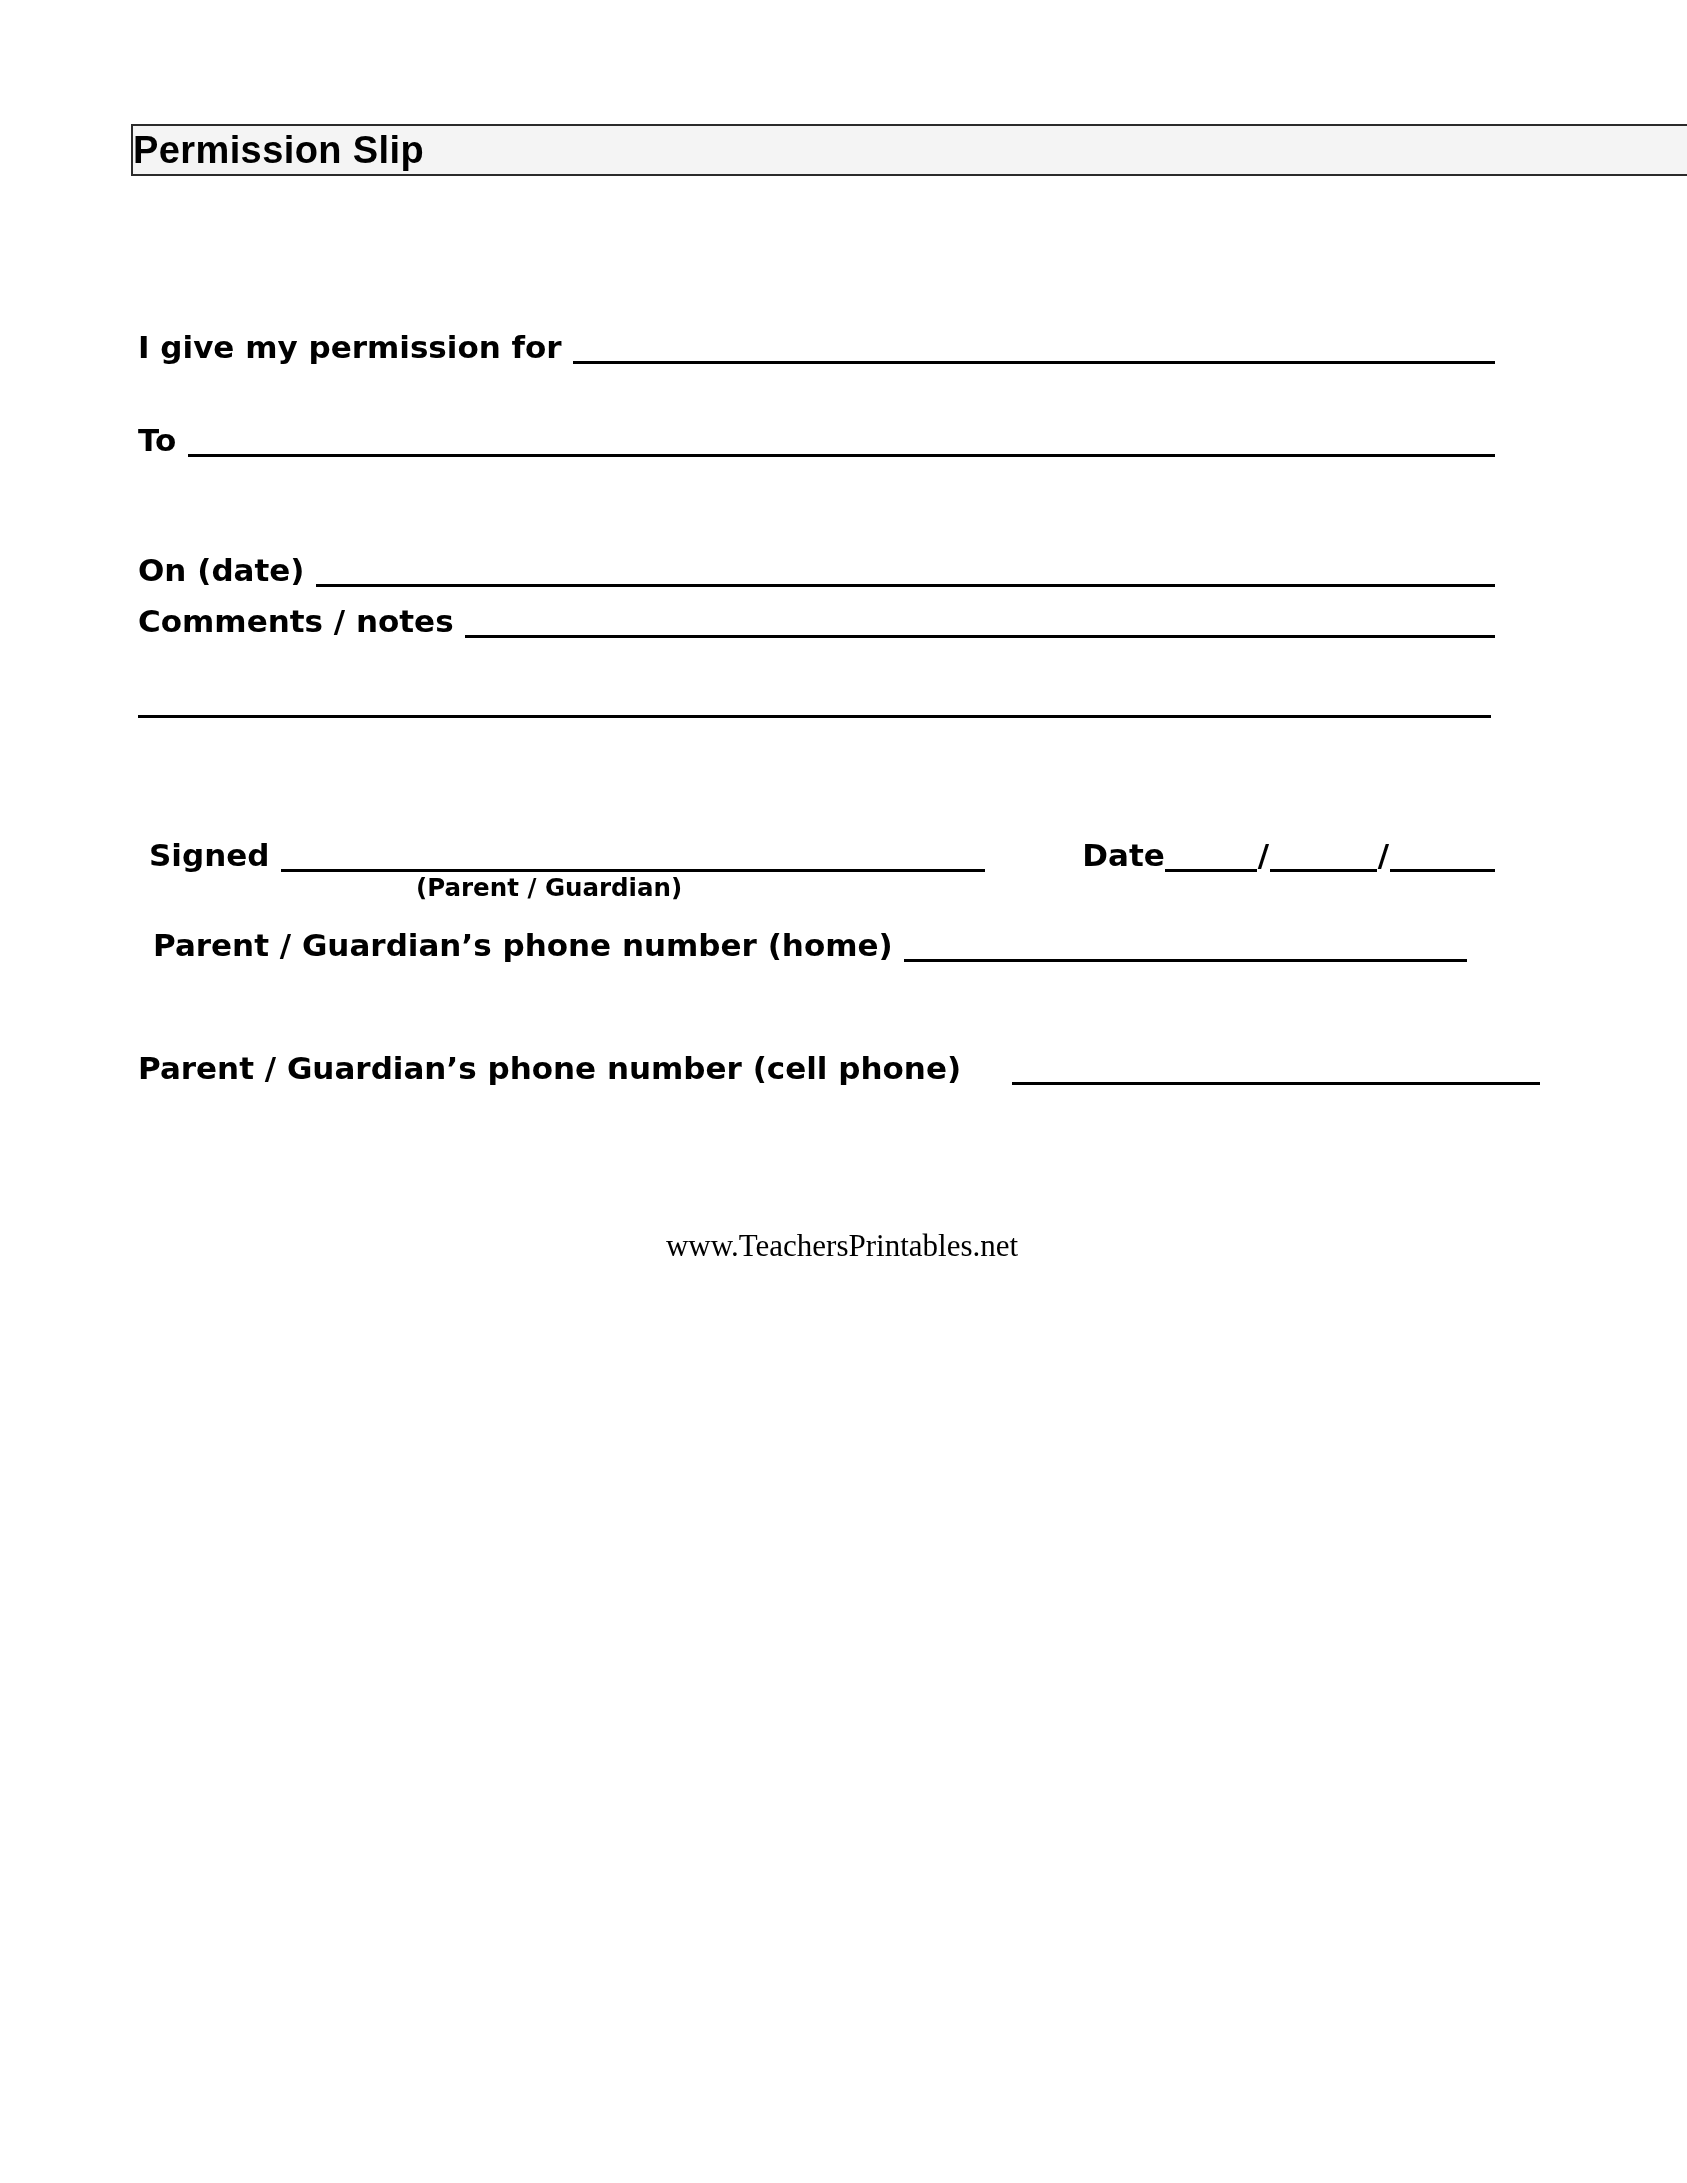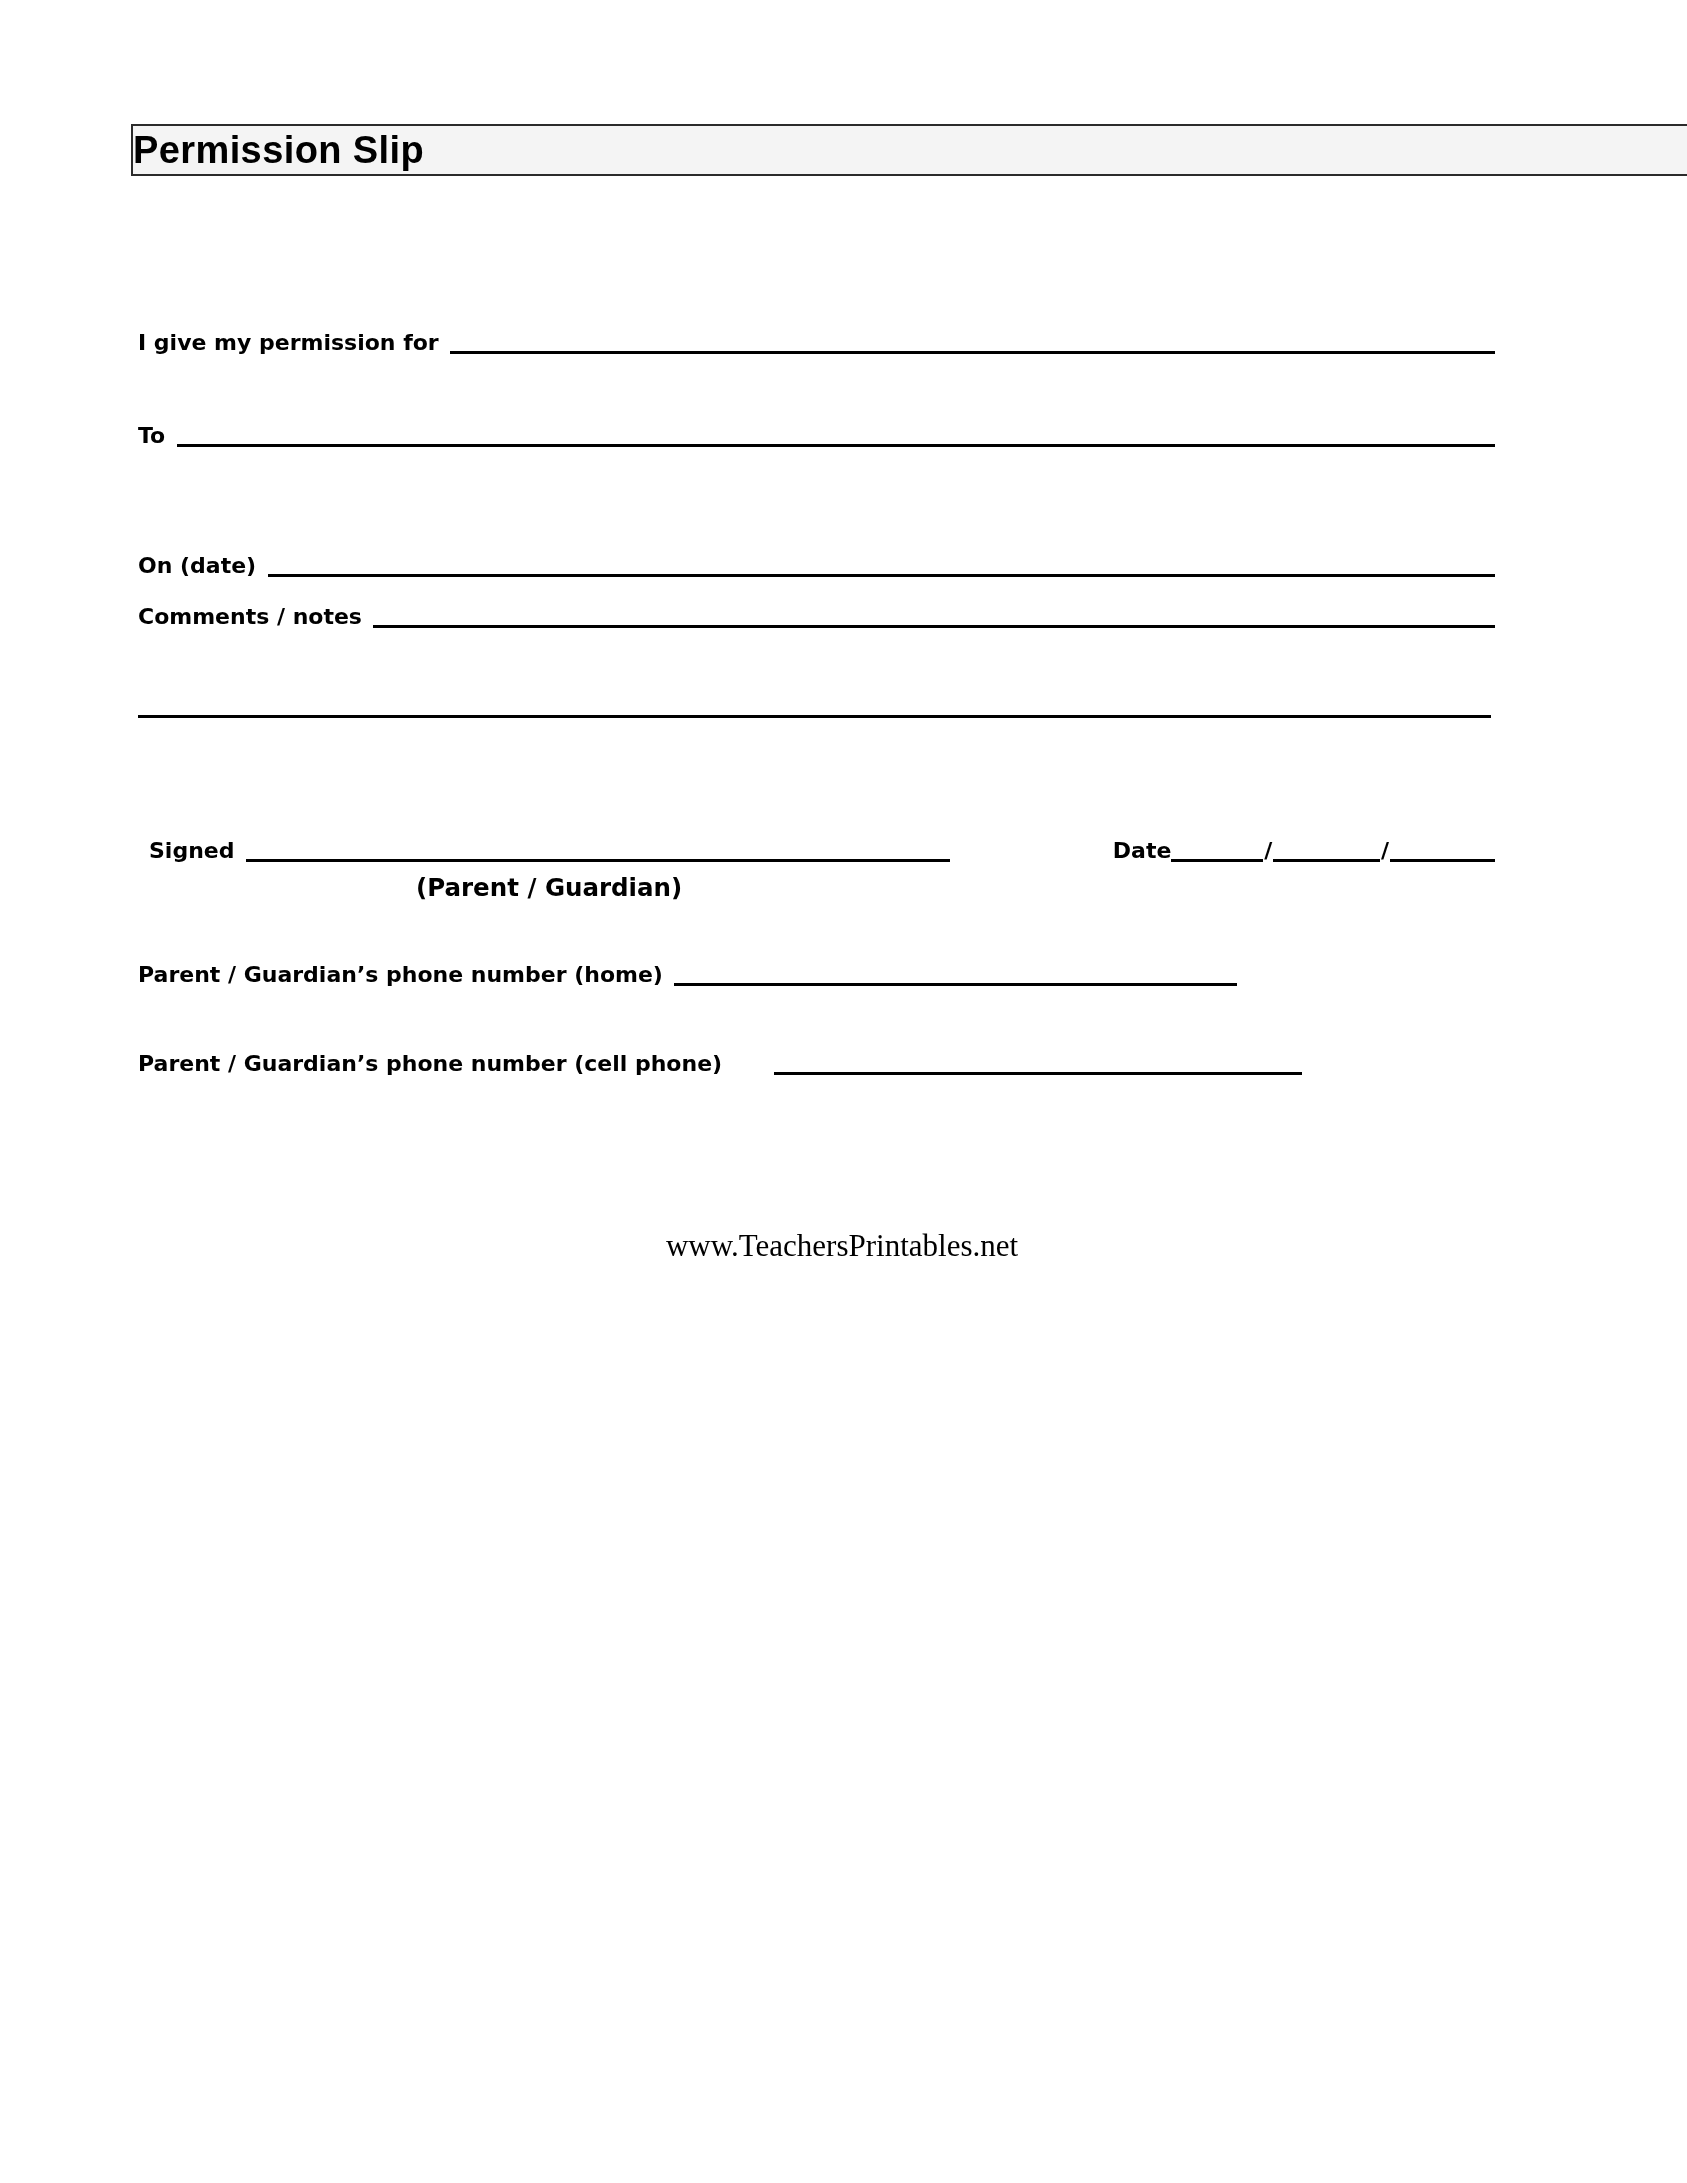--- a/index.html
+++ b/index.html
@@ -33,21 +33,21 @@
     letter-spacing:0.4px;
     color:var(--ink);
   }
   
   .row{
     position:absolute;
     left:138px; right:192px;
     display:flex;
     align-items:flex-end;
     font-weight:bold;
-    font-size:22px;
+    font-size:31px;
     line-height:1.15;
     white-space:nowrap;
   }
   .lbl{display:inline-block;}
   .line{
     display:inline-block;
     border-bottom:3.5px solid var(--ink);
     margin-left:11.4px;
     margin-bottom:1.7px;
     height:8.7px;
@@ -75,21 +75,21 @@
   .blank-3{flex:0 0 105px;}
   .slash{display:inline-block;margin:0 0.9px;}
   .caption{
     position:absolute;
     left:416px; top:873px;
     font-weight:bold;
     font-size:24.5px;
     white-space:nowrap;
   }
   
-  .row-phone-home{top:962px;}
+  .row-phone-home{top:928px;margin-left:15px;}
   .home-line{flex:0 0 563px;}
   .row-phone-cell{top:1051px;gap:40px;}
   .cell-line{flex:0 0 528px;}
   
   .footer{
     position:absolute;
     left:0; right:23px;
     top:1228px;
     text-align:center;
     font-family:"Liberation Serif", serif;

